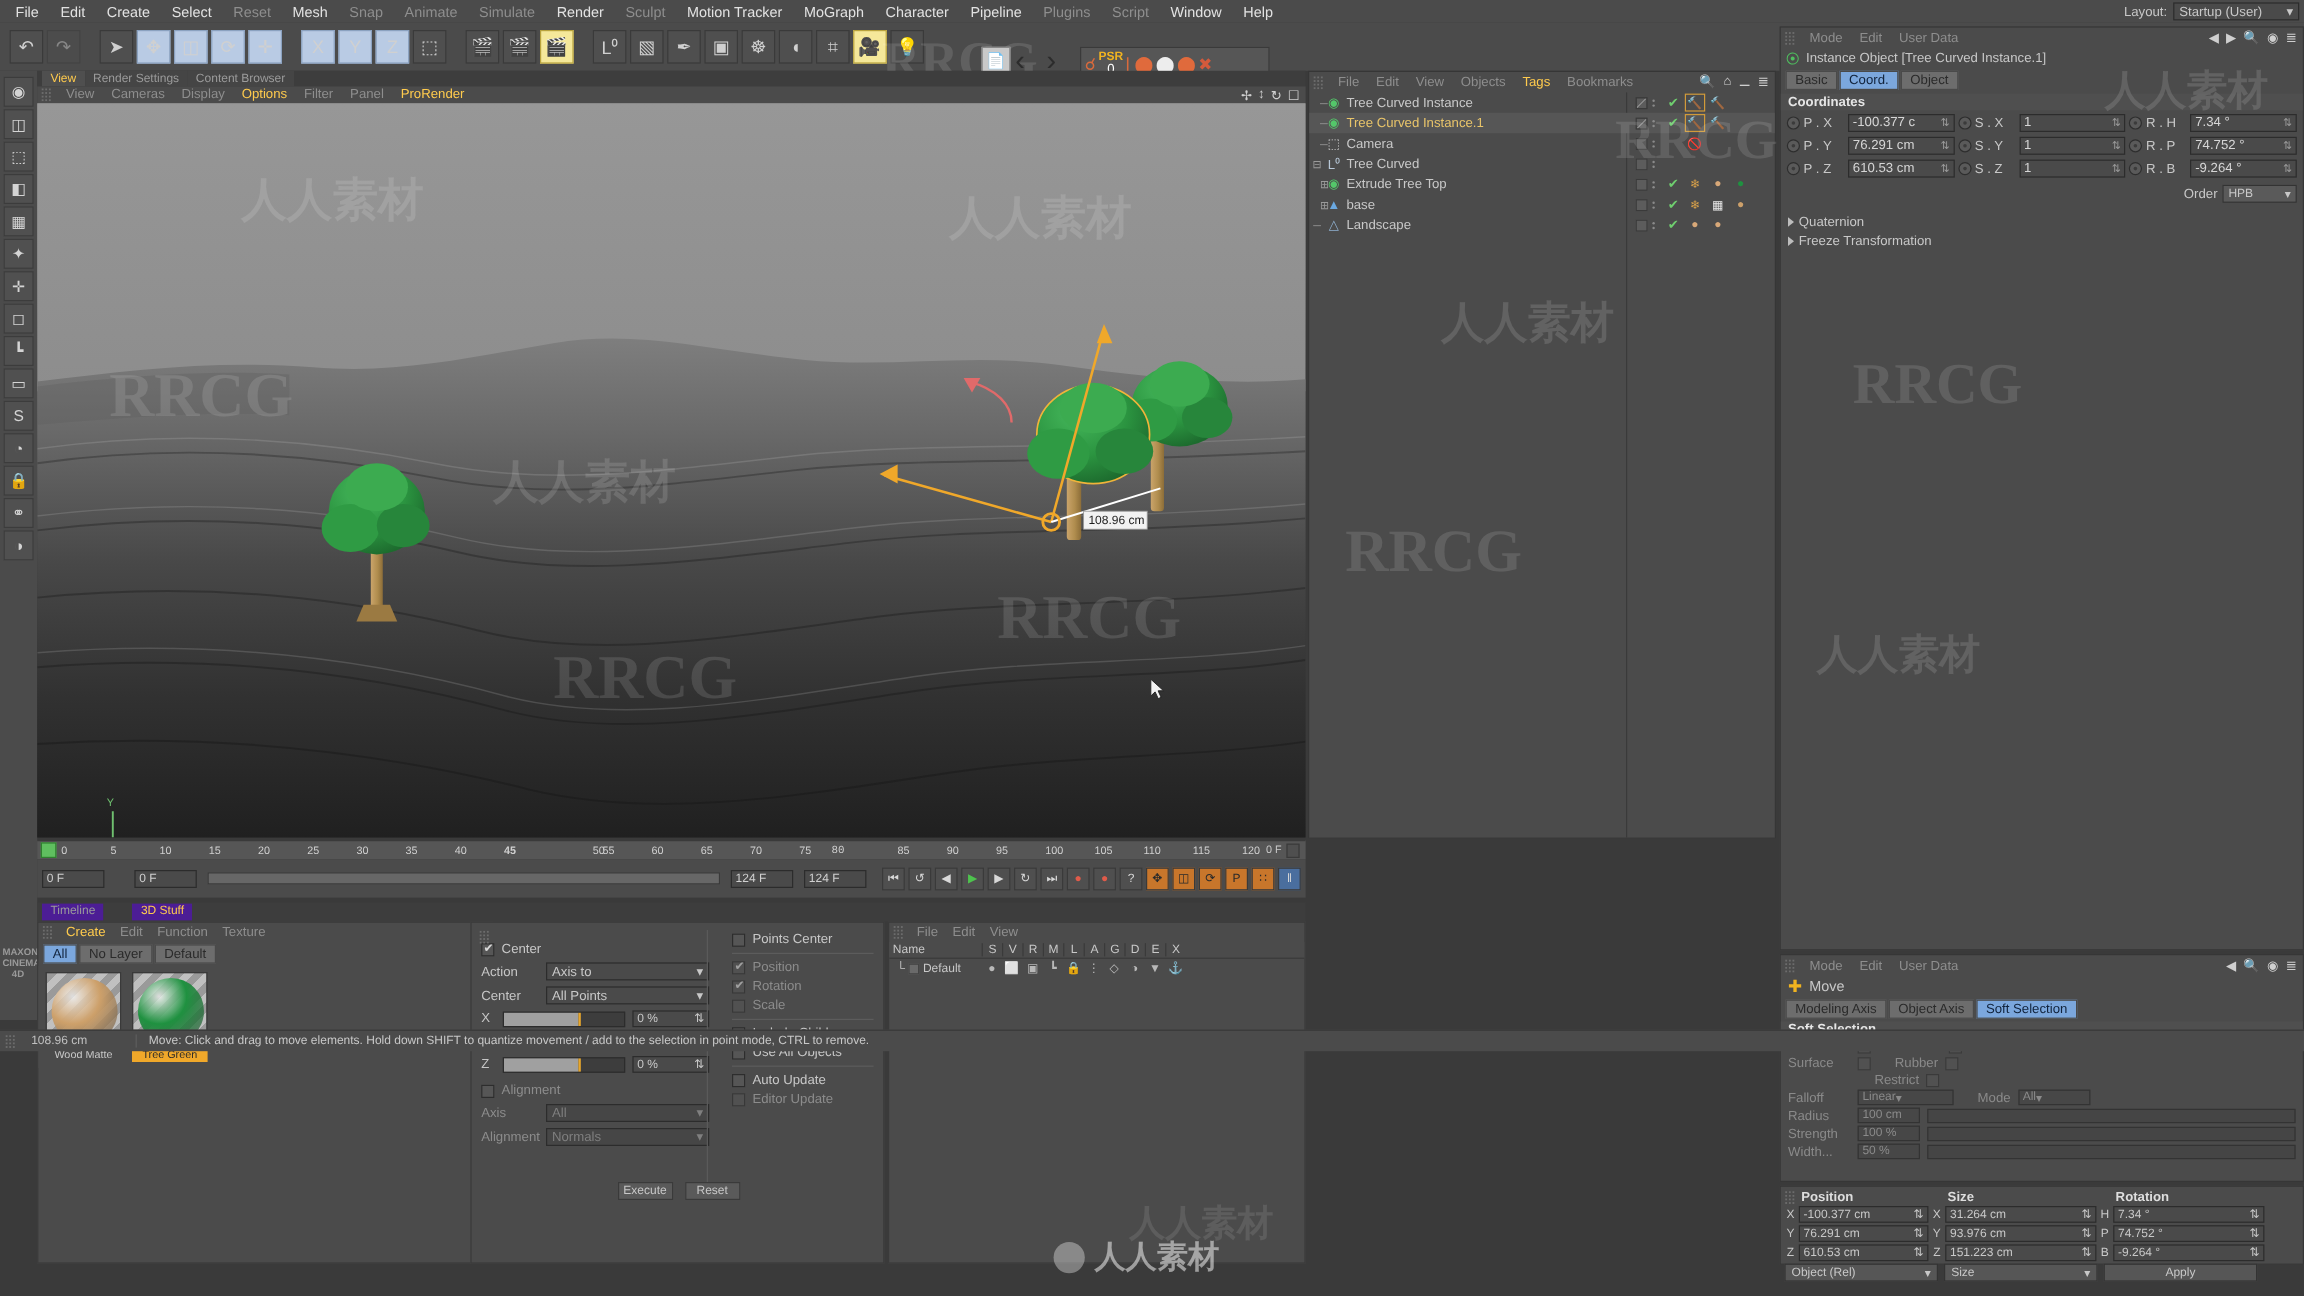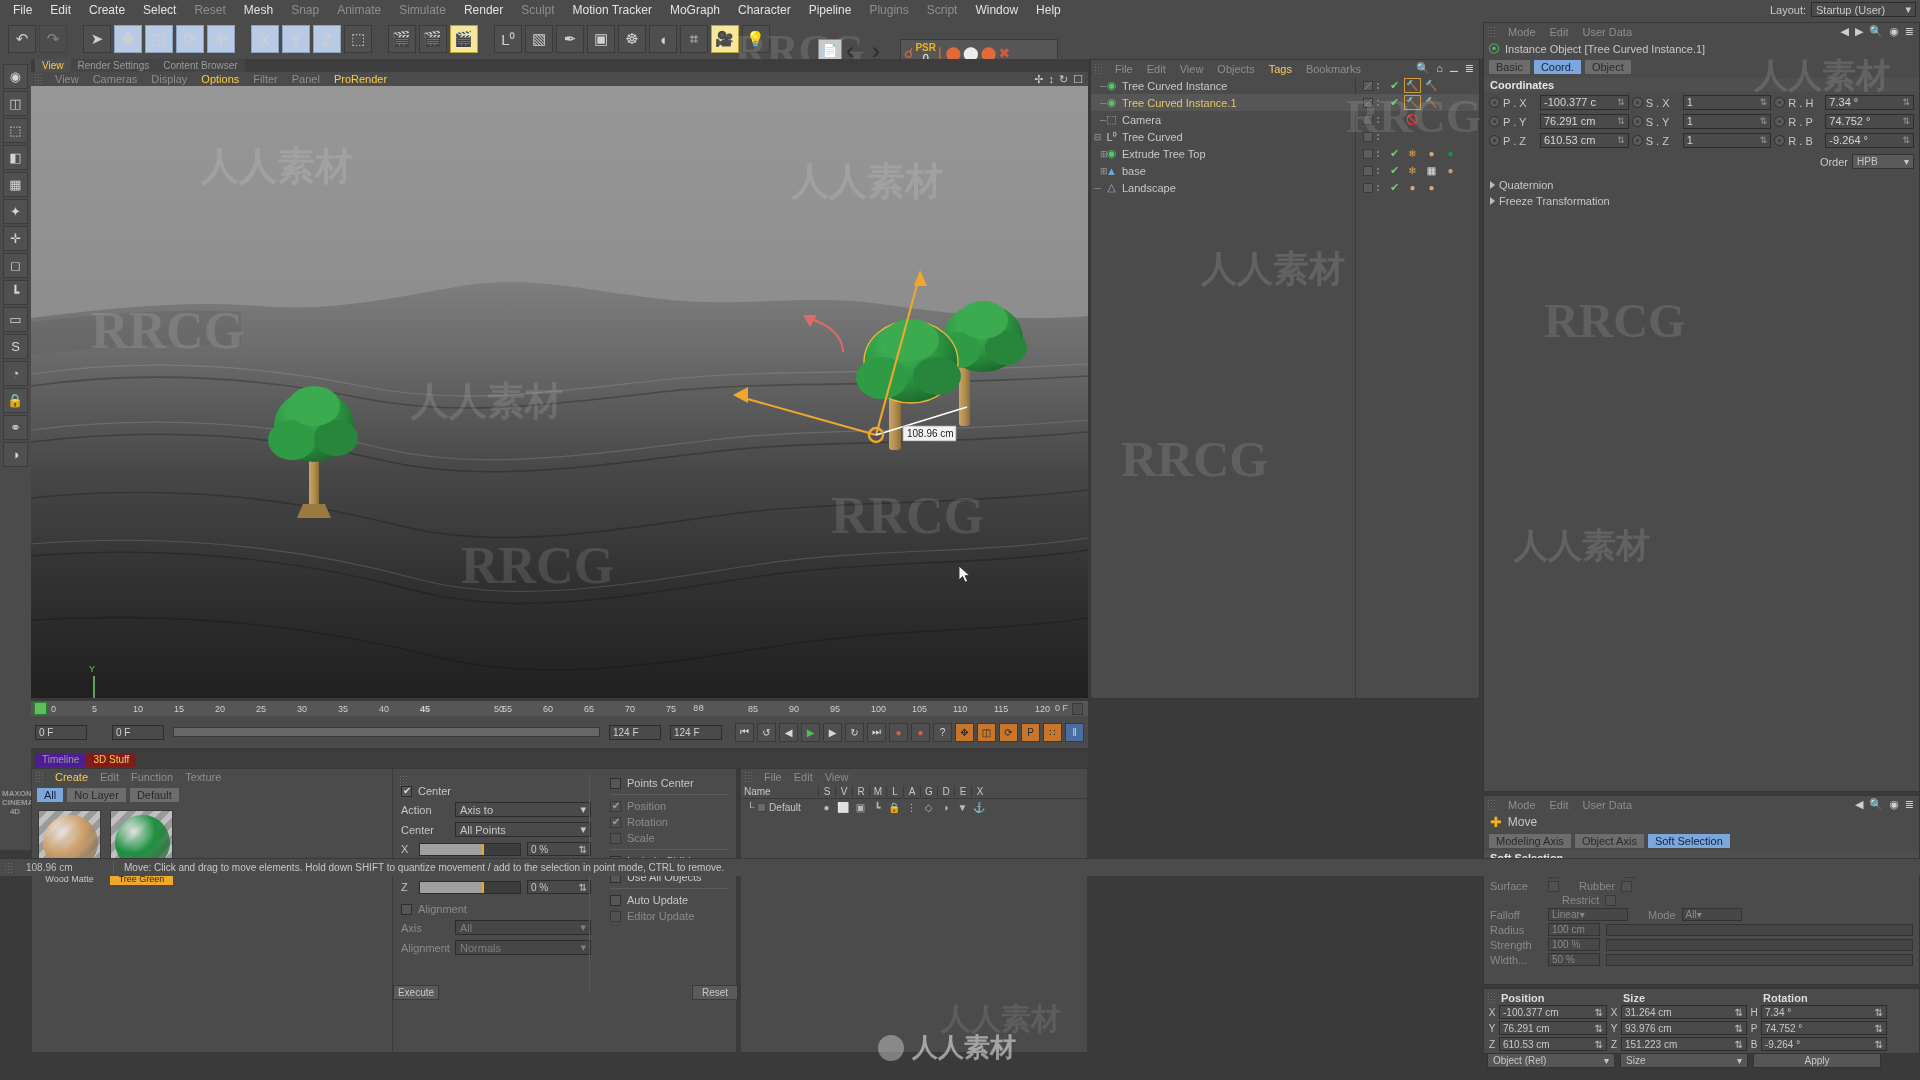--- a/index.html
+++ b/index.html
@@ -134,21 +134,21 @@
   .tbtn2.grn{ color:#4ec34e; }
   .tbtn2.orange{ background:#c8762b; color:#2a2a2a; }
   .tbtn2.blue{ background:#4a6e9e; }
 
   
   #btabs{
     position:absolute;left:31px;top:752px;width:1057px;height:16px;background:#3d3d3d;
     display:flex;align-items:center;font-size:10px;padding-left:4px;
   }
   #btabs .vt{ padding:0 7px;height:14px;line-height:14px; }
-  #btabs .vt.act{ background:#7f1d1d;color:#ffcb4d; }
+  #btabs .vt.act{ background:#4c1d95;color:#ffcb4d;margin-left:24px; }
   #btabs .vt.off{ background:#4c1d95;color:#9b9b9b; }
 
   
   #matpanel{ position:absolute;left:31px;top:768px;width:380px;height:285px;background:#4b4b4b;
              border:1px solid #3a3a3a;}
   #matmenu{ height:16px;display:flex;align-items:center;font-size:11px;padding-left:3px;}
   #matmenu .mi{ padding:0 6px; }
   #matfilters{ display:flex;padding:2px 4px;gap:0; }
   #matgrid{ display:flex;padding:5px 6px;gap:9px; background:#4b4b4b; }
   .matcell{ width:63px; }
@@ -173,21 +173,21 @@
   .dd.dis{ color:#7f7f7f;background:#464646; }
   .sldr{ flex:1;height:13px;background:#3d3d3d;border:1px solid #2c2c2c;position:relative; }
   .sldr .fill{ position:absolute;left:0;top:0;bottom:0;width:62%;background:#a0a0a0; }
   .sldr .hd{ position:absolute;top:0;bottom:0;left:62%;width:2px;background:#e8a72c; }
   .numfld{ width:64px;background:#4a4a4a;border:1px solid #2c2c2c;height:14px;
            font-size:10px;display:flex;align-items:center;justify-content:space-between;padding:0 3px;}
   #toolright{ position:absolute;right:8px;top:8px;width:118px;font-size:11px; }
   .crow{ display:flex;align-items:center;gap:6px;margin-bottom:4px; }
   .crow.dim{ color:#8c8c8c; }
   .tsep2{ height:1px;background:#5c5c5c;margin:5px 0; }
-  #execrow{ position:absolute;bottom:52px;left:0;width:345px;display:flex;justify-content:space-between;gap:10px; }
+  #execrow{ position:absolute;bottom:52px;left:0;width:345px;display:flex;justify-content:center;gap:10px; }
   .ebtn{ width:46px;height:15px;background:#5a5a5a;border:1px solid #3a3a3a;
          font-size:10px;display:flex;align-items:center;justify-content:center; }
 
   
   #layerpanel{ position:absolute;left:740px;top:768px;width:348px;height:285px;
                background:#4b4b4b;border:1px solid #3a3a3a; }
   #layermenu{ height:16px;display:flex;align-items:center;font-size:11px;padding-left:3px;}
   #layermenu .mi{ padding:0 6px; }
   #layerhdr{ height:14px;display:flex;align-items:center;font-size:10px;
              border-bottom:1px solid #3a3a3a;background:#4b4b4b; }

